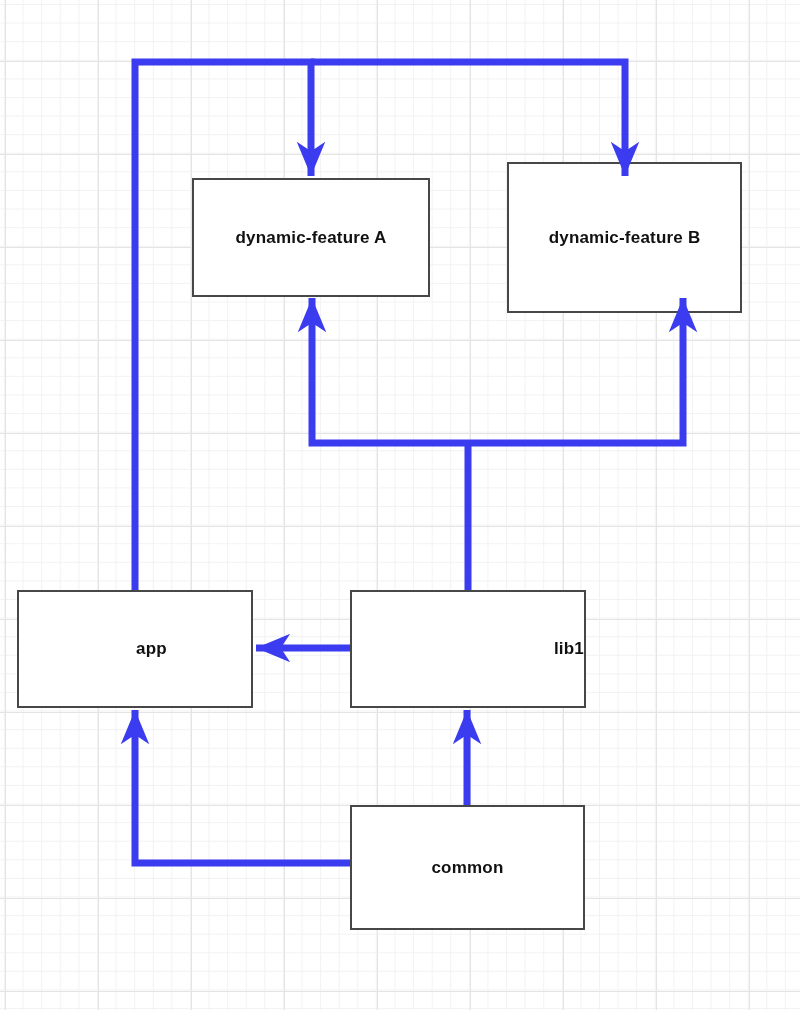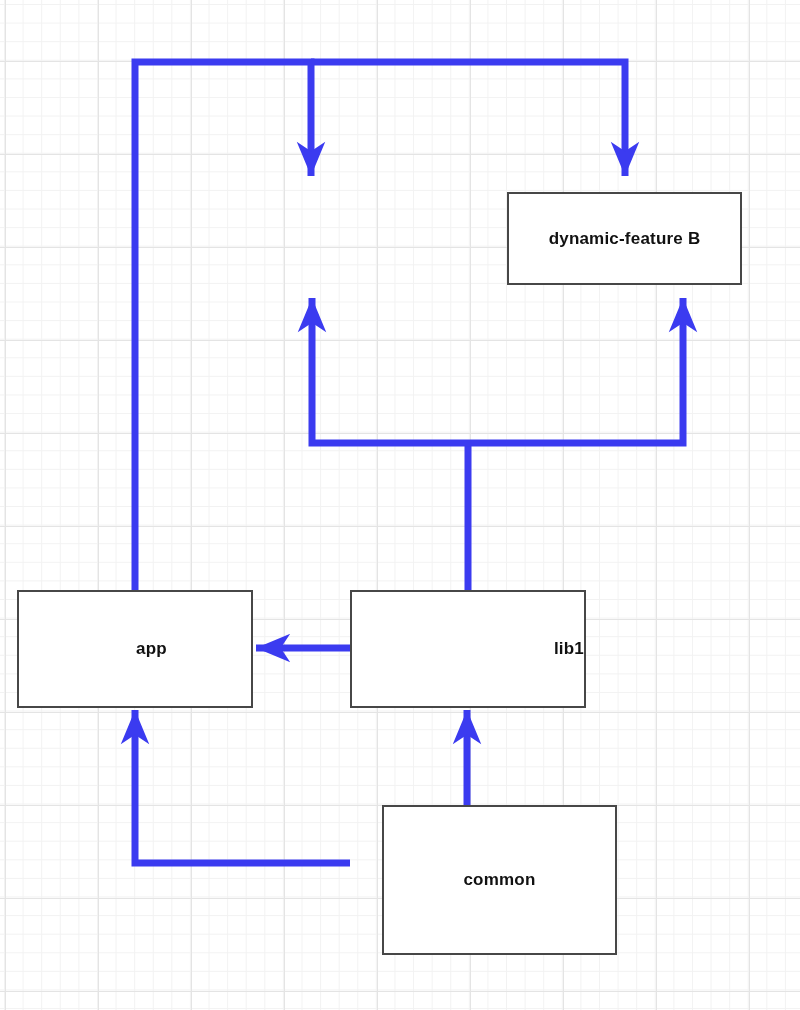--- a/index.html
+++ b/index.html
@@ -43,24 +43,24 @@
     z-index: 1;
   }
   .node .label {
     font-weight: bold;
     font-size: 17px;
     color: var(--label, #111111);
     letter-spacing: 0.2px;
     white-space: nowrap;
   }
   #node-dfa    { left: 192px; top: 178px; width: 238px; height: 119px; }
-  #node-dfb    { left: 507px; top: 192px; width: 235px; height: 93px; }
+  #node-dfb    { left: 507px; top: 162px; width: 235px; height: 151px; }
   #node-app    { left: 17px;  top: 590px; width: 236px; height: 118px; padding-left: 33px; }
   #node-lib1   { left: 350px; top: 590px; width: 236px; height: 118px; justify-content: flex-end; }
-  #node-common { left: 350px; top: 805px; width: 235px; height: 150px; margin-left: 32px; }
+  #node-common { left: 350px; top: 805px; width: 235px; height: 125px; }
   svg.edges {
     position: absolute;
     left: 0; top: 0;
     width: 800px;
     height: 1010px;
     z-index: 2;
     pointer-events: none;
   }
   .edge {
     fill: none;
@@ -69,20 +69,23 @@
     stroke-linecap: butt;
     stroke-linejoin: miter;
   }
   .arrowhead { fill: var(--arrow, #3b3bf0); }
 </style>
 </head>
 <body>
 
 <div class="canvas">
 
+  <div class="node" id="node-dfa">
+    <span class="label">dynamic-feature A</span>
+  </div>
   <div class="node" id="node-dfb">
     <span class="label">dynamic-feature B</span>
   </div>
   <div class="node" id="node-app">
     <span class="label">app</span>
   </div>
   <div class="node" id="node-lib1">
     <span class="label">lib1</span>
   </div>
   <div class="node" id="node-common">

